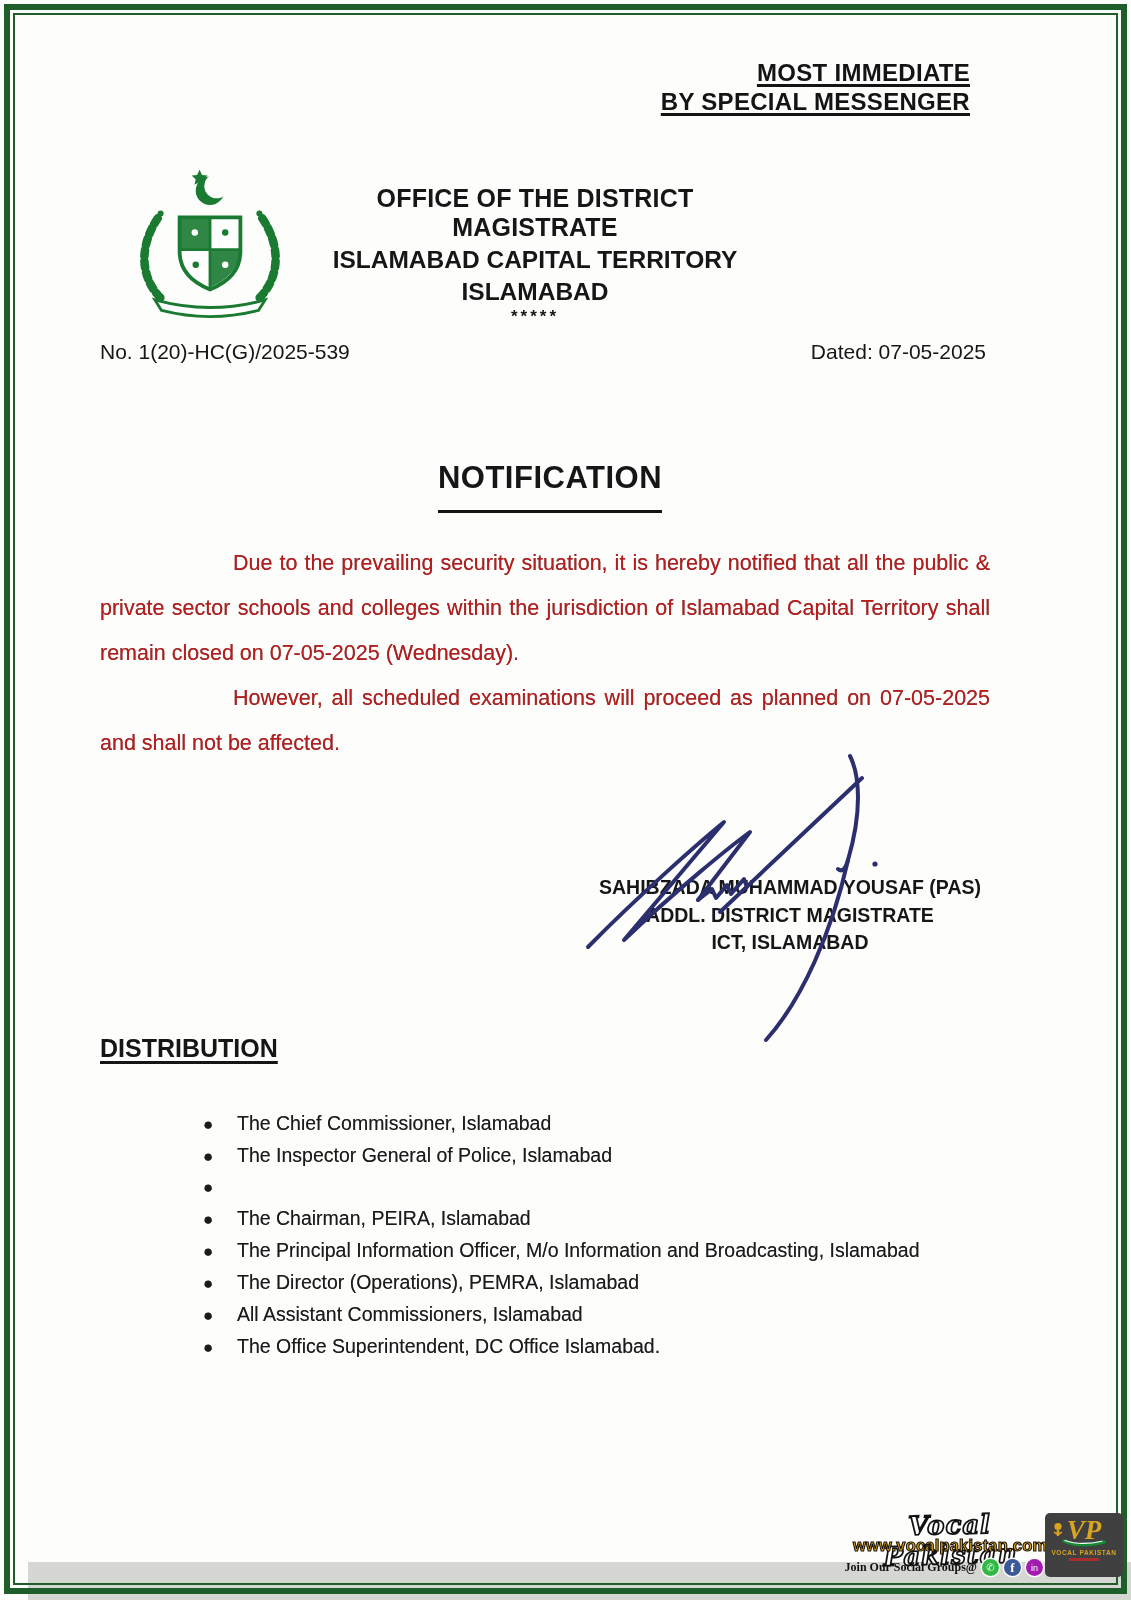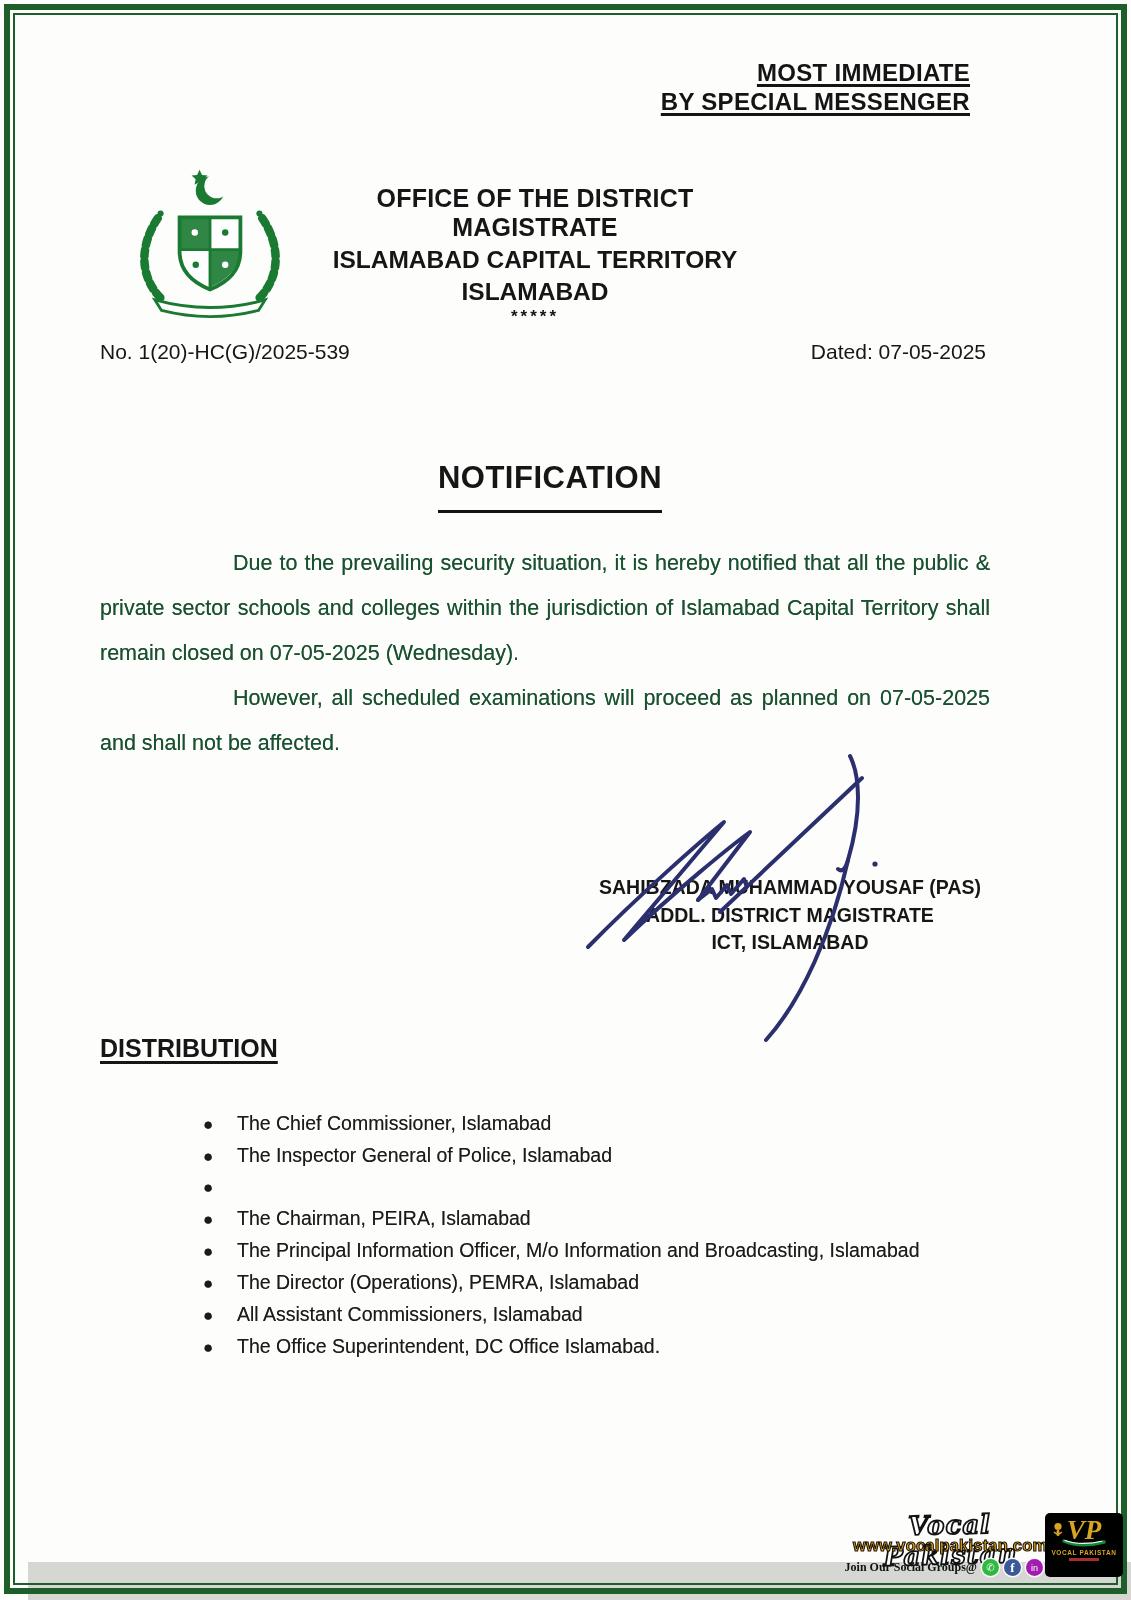--- a/index.html
+++ b/index.html
@@ -31,21 +31,21 @@
     justify-content:space-between;font-size:21px;font-weight:normal;z-index:2;}
 
   
   .title-wrap{position:absolute;left:0;top:460px;width:1100px;text-align:center;z-index:2;}
   .title-wrap span{display:inline-block;font-size:31px;font-weight:bold;letter-spacing:.5px;
     border-bottom:3.5px solid #141414;padding-bottom:14px;}
 
   
   .body-text{position:absolute;left:100px;top:541px;width:890px;z-index:2;}
   .body-text p{margin:0;font-size:21.5px;line-height:45px;text-align:justify;
-    text-indent:133px;color:#14532d;text-shadow:0 0 .5px rgba(0,0,0,.55);}
+    text-indent:133px;color:#b91c1c;text-shadow:0 0 .5px rgba(0,0,0,.55);}
 
   
   .sig{position:absolute;left:570px;top:742px;width:330px;height:302px;z-index:4;pointer-events:none;}
   .signatory{position:absolute;left:590px;top:874px;width:400px;text-align:center;z-index:3;}
   .signatory div{font-size:19.5px;font-weight:bold;line-height:27.5px;}
 
   
   .dist-head{position:absolute;left:100px;top:1034px;font-size:25px;font-weight:bold;
     text-decoration:underline;text-decoration-thickness:2.5px;text-underline-offset:4px;z-index:2;}
   .dist-list{position:absolute;left:203px;top:1108px;margin:0;padding:0;list-style:none;z-index:2;}
@@ -61,21 +61,21 @@
     color:#ffffff;-webkit-text-stroke:1.8px #121212;letter-spacing:1px;transform:rotate(-1.5deg);}
   .site{position:absolute;left:853px;top:1536px;width:192px;text-align:center;z-index:6;
     font-weight:bold;font-size:16.5px;color:#e8aa1e;-webkit-text-stroke:1.1px #1a1206;letter-spacing:.2px;}
   .social{position:absolute;right:88px;top:1559px;display:flex;align-items:center;gap:5px;z-index:6;}
   .social .prompt{font-family:"Liberation Serif",serif;font-weight:bold;font-size:12px;color:#111;}
   .sicon{width:17px;height:17px;border-radius:50%;display:inline-flex;align-items:center;
     justify-content:center;color:#fff;box-shadow:0 0 0 1.5px #fafafa;}
   .sicon.wa{background:#2fb942;font-size:10px;}
   .sicon.fb{background:#3b5998;font-family:"Liberation Serif",serif;font-weight:bold;font-size:13px;}
   .sicon.li{background:#a21caf;font-weight:normal;font-size:9px;}
-  .vp-box{position:absolute;left:1045px;top:1513px;width:78px;height:64px;background:#000000;
+  .vp-box{position:absolute;left:1045px;top:1513px;width:78px;height:64px;background:#404040;
     border-radius:5px;z-index:6;display:flex;flex-direction:column;align-items:center;}
   .vp-mono{font-family:"Liberation Serif",serif;font-style:italic;font-weight:bold;
     font-size:27px;line-height:30px;color:#d9a520;margin-top:2px;}
   .vp-swoosh{width:44px;height:8px;margin-top:-6px;}
   .vp-cap{font-size:6.5px;font-weight:bold;color:#d9a520;letter-spacing:.6px;margin-top:2px;}
   .vp-red{width:30px;height:2.5px;background:#a82e2e;margin-top:2px;}
   .vp-mic{position:absolute;left:7px;top:9px;}
 </style>
 </head>
 <body>

